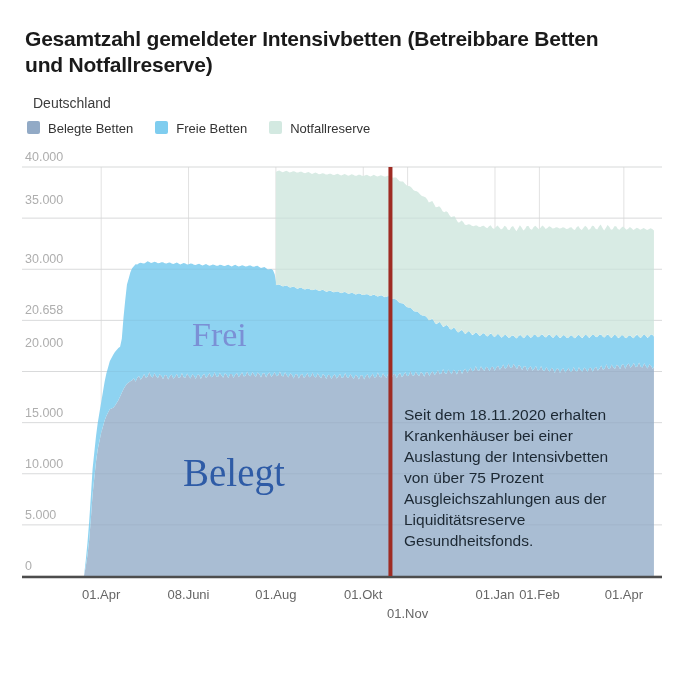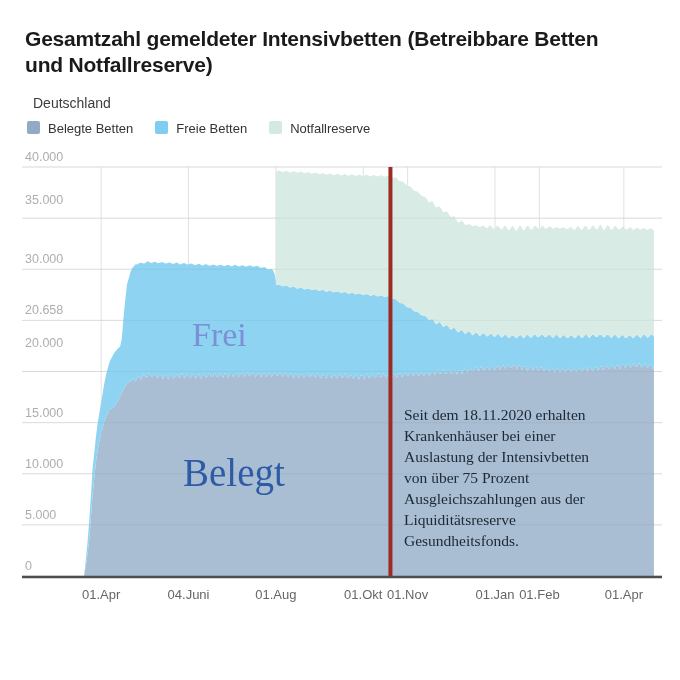--- a/index.html
+++ b/index.html
@@ -9,21 +9,21 @@
          font-weight:bold;color:#1a1a1a;letter-spacing:-0.2px;white-space:pre-line;}
   .subtitle{position:absolute;left:25px;top:95px;font-size:14px;color:#3c3c3c;margin-left:8px;}
   .legend{position:absolute;left:27px;top:121px;display:flex;align-items:center;gap:22px;}
   .legend-item{display:flex;align-items:flex-start;gap:8px;}
   .legend-swatch{width:13px;height:13px;border-radius:2px;display:inline-block;}
   .legend-label{font-size:13px;color:#333;}
   #ylabels .yl{position:absolute;left:25px;font-size:12.5px;color:#aeaeae;}
   #xlabels .xl{position:absolute;top:587px;font-size:13px;color:#666;transform:translateX(-50%);white-space:nowrap;}
   #plot{position:absolute;left:22px;top:150px;}
   .annotation{position:absolute;left:404px;top:404px;width:240px;
-      font-family:Liberation Serif, serif;font-size:15.5px;line-height:21px;color:#1c2833;
+      font-family:Liberation Sans, sans-serif;font-size:15.5px;line-height:21px;color:#1c2833;
       white-space:pre-line;}
   .area-label{position:absolute;font-family:"Liberation Serif",serif;}
   #frei-label{left:192px;top:316px;font-size:34px;}
   #belegt-label{left:183px;top:450px;font-size:39px;}
   .stand{position:absolute;left:25px;top:628px;font-size:12.5px;font-style:italic;color:#8a8a8a;}
 </style>
 </head>
 <body>
 
 <div id="stage">
@@ -52,24 +52,24 @@
       <div class="yl" style="top: 252.25px;">30.000</div>
       <div class="yl" style="top: 303.375px;">20.658</div>
       <div class="yl" style="top: 336px;">20.000</div>
       <div class="yl" style="top: 405.625px;">15.000</div>
       <div class="yl" style="top: 456.75px;">10.000</div>
       <div class="yl" style="top: 507.875px;">5.000</div>
       <div class="yl" style="top: 559px;">0</div>
     </div>
   <div id="xlabels">
       <div class="xl" style="left: 101.184px;">01.Apr</div>
-      <div class="xl" style="left: 188.536px;">04.Juni</div>
+      <div class="xl" style="left: 188.536px;">08.Juni</div>
       <div class="xl" style="left: 275.888px;">01.Aug</div>
       <div class="xl" style="left: 363.24px;">01.Okt</div>
-      <div class="xl" style="left: 407.632px;">01.Nov</div>
+      <div class="xl" style="left: 407.632px; margin-top: 19px;">01.Nov</div>
       <div class="xl" style="left: 494.984px;">01.Jan</div>
       <div class="xl" style="left: 539.376px;">01.Feb</div>
       <div class="xl" style="left: 623.864px;">01.Apr</div>
     </div>
 
   <svg id="plot" width="642" height="432" viewBox="0 0 642 432">
       <line x1="0" y1="426" x2="640" y2="426" stroke="#e5e5e5" stroke-width="1"></line>
       <line x1="0" y1="374.875" x2="640" y2="374.875" stroke="#e5e5e5" stroke-width="1"></line>
       <line x1="0" y1="323.75" x2="640" y2="323.75" stroke="#e5e5e5" stroke-width="1"></line>
       <line x1="0" y1="272.625" x2="640" y2="272.625" stroke="#e5e5e5" stroke-width="1"></line>

